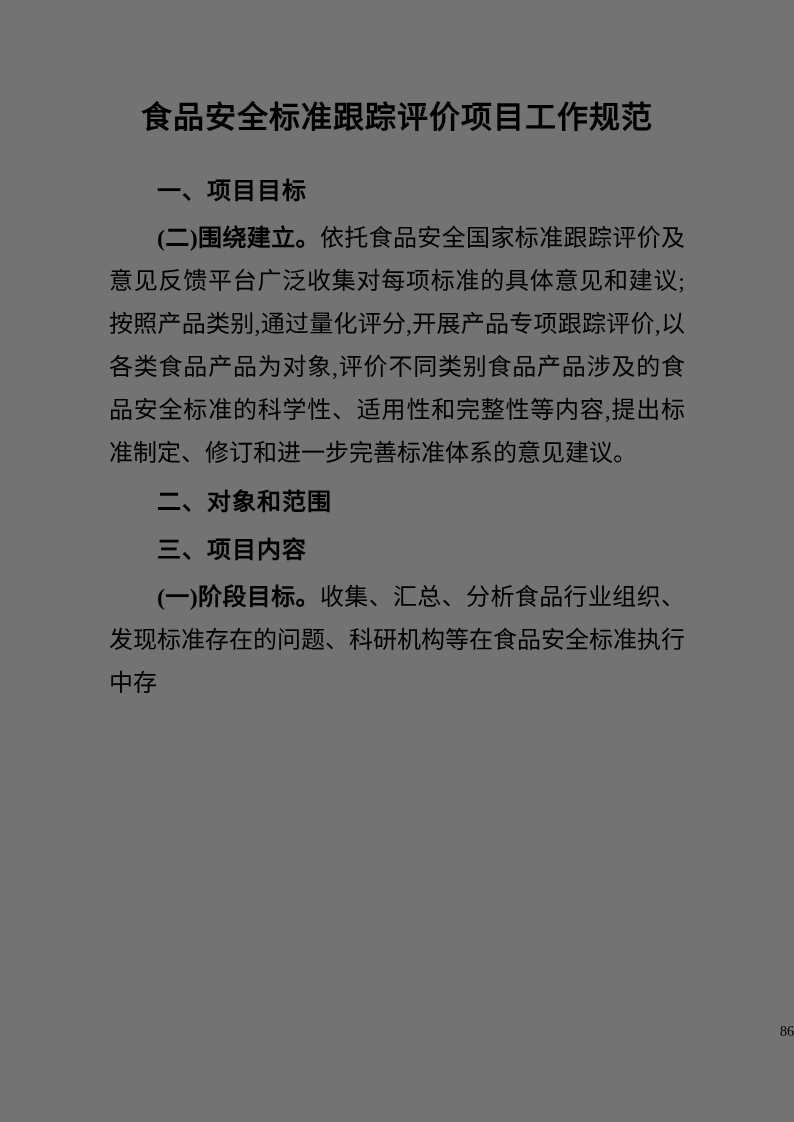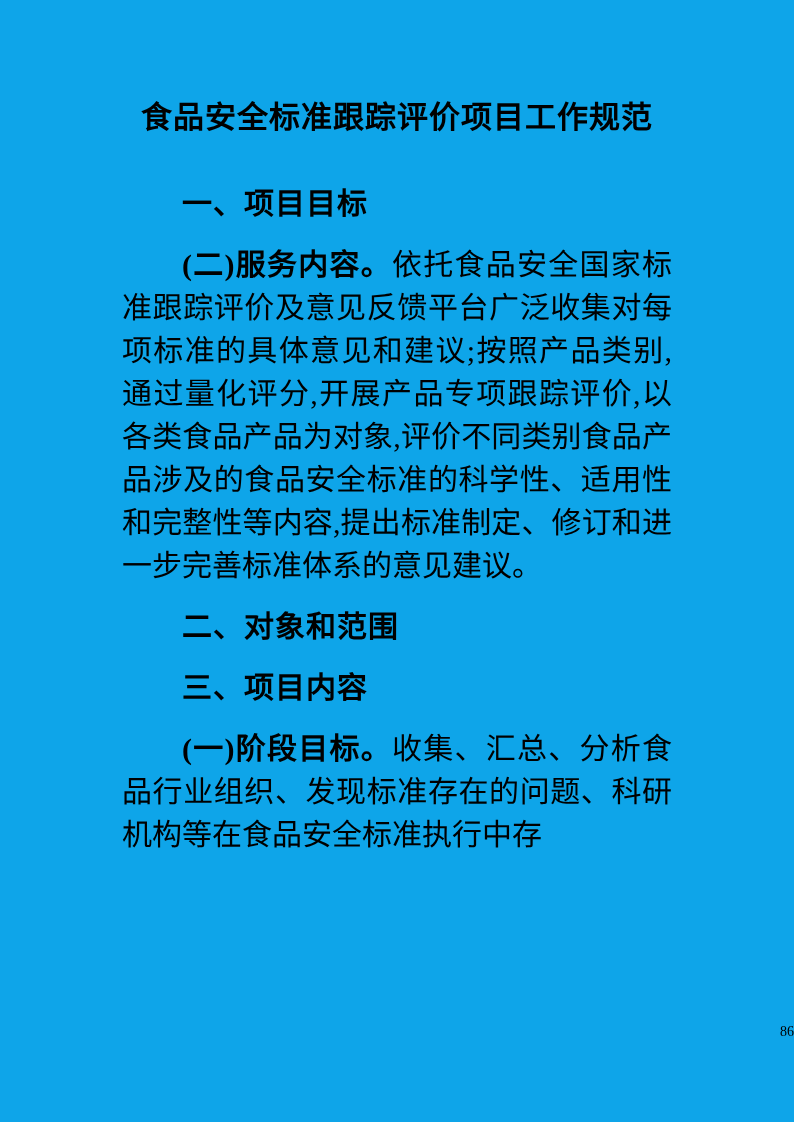--- a/index.html
+++ b/index.html
@@ -7,44 +7,44 @@
     width: 794px;
     height: 1122px;
     background: #ffffff;
     font-family: "Liberation Serif", "DejaVu Serif", serif;
     color: #000000;
   }
   .page {
     position: relative;
     width: 794px;
     height: 1122px;
-    background: #0ea5e9;
+    background: #737373;
     overflow: hidden;
   }
   .doc-title {
     margin-top: 96px;
     text-align: center;
     font-size: 31px;
     line-height: 44px;
     font-weight: bold;
     font-family: "Liberation Serif", "DejaVu Serif", serif;
     letter-spacing: 1px;
   }
   .content {
     position: absolute;
     left: 104px;
     top: 164px;
     width: 586px;
   }
   .content p,
   .content h2 {
-    font-size: 30px;
+    font-size: 24px;
     line-height: 43px;
     text-indent: 2em;
-    margin: 18px;
+    margin: 5px;
     font-weight: normal;
   }
   .content p {
     text-align: justify;
   }
   .content h2 {
     font-family: "Liberation Sans", "DejaVu Sans", sans-serif;
     font-weight: bold;
     letter-spacing: 1px;
   }
@@ -67,21 +67,21 @@
 
 <div class="page">
 
   <h1 class="doc-title">食品安全标准跟踪评价项目工作规范</h1>
 
   <div class="content">
 
     <h2>一、项目目标</h2>
 
 
-    <p><span class="lead">(二)服务内容。</span><span>依托食品安全国家标准跟踪评价及意见反馈平台广泛收集对每项标准的具体意见和建议;按照产品类别,通过量化评分,开展产品专项跟踪评价,以各类食品产品为对象,评价不同类别食品产品涉及的食品安全标准的科学性、适用性和完整性等内容,提出标准制定、修订和进一步完善标准体系的意见建议。</span></p>
+    <p><span class="lead">(二)围绕建立。</span><span>依托食品安全国家标准跟踪评价及意见反馈平台广泛收集对每项标准的具体意见和建议;按照产品类别,通过量化评分,开展产品专项跟踪评价,以各类食品产品为对象,评价不同类别食品产品涉及的食品安全标准的科学性、适用性和完整性等内容,提出标准制定、修订和进一步完善标准体系的意见建议。</span></p>
 
     <h2>二、对象和范围</h2>
 
 
     <h2>三、项目内容</h2>
 
     <p><span class="lead">(一)阶段目标。</span><span>收集、汇总、分析食品行业组织、发现标准存在的问题、科研机构等在食品安全标准执行中存</span></p>
 
   </div>
 

